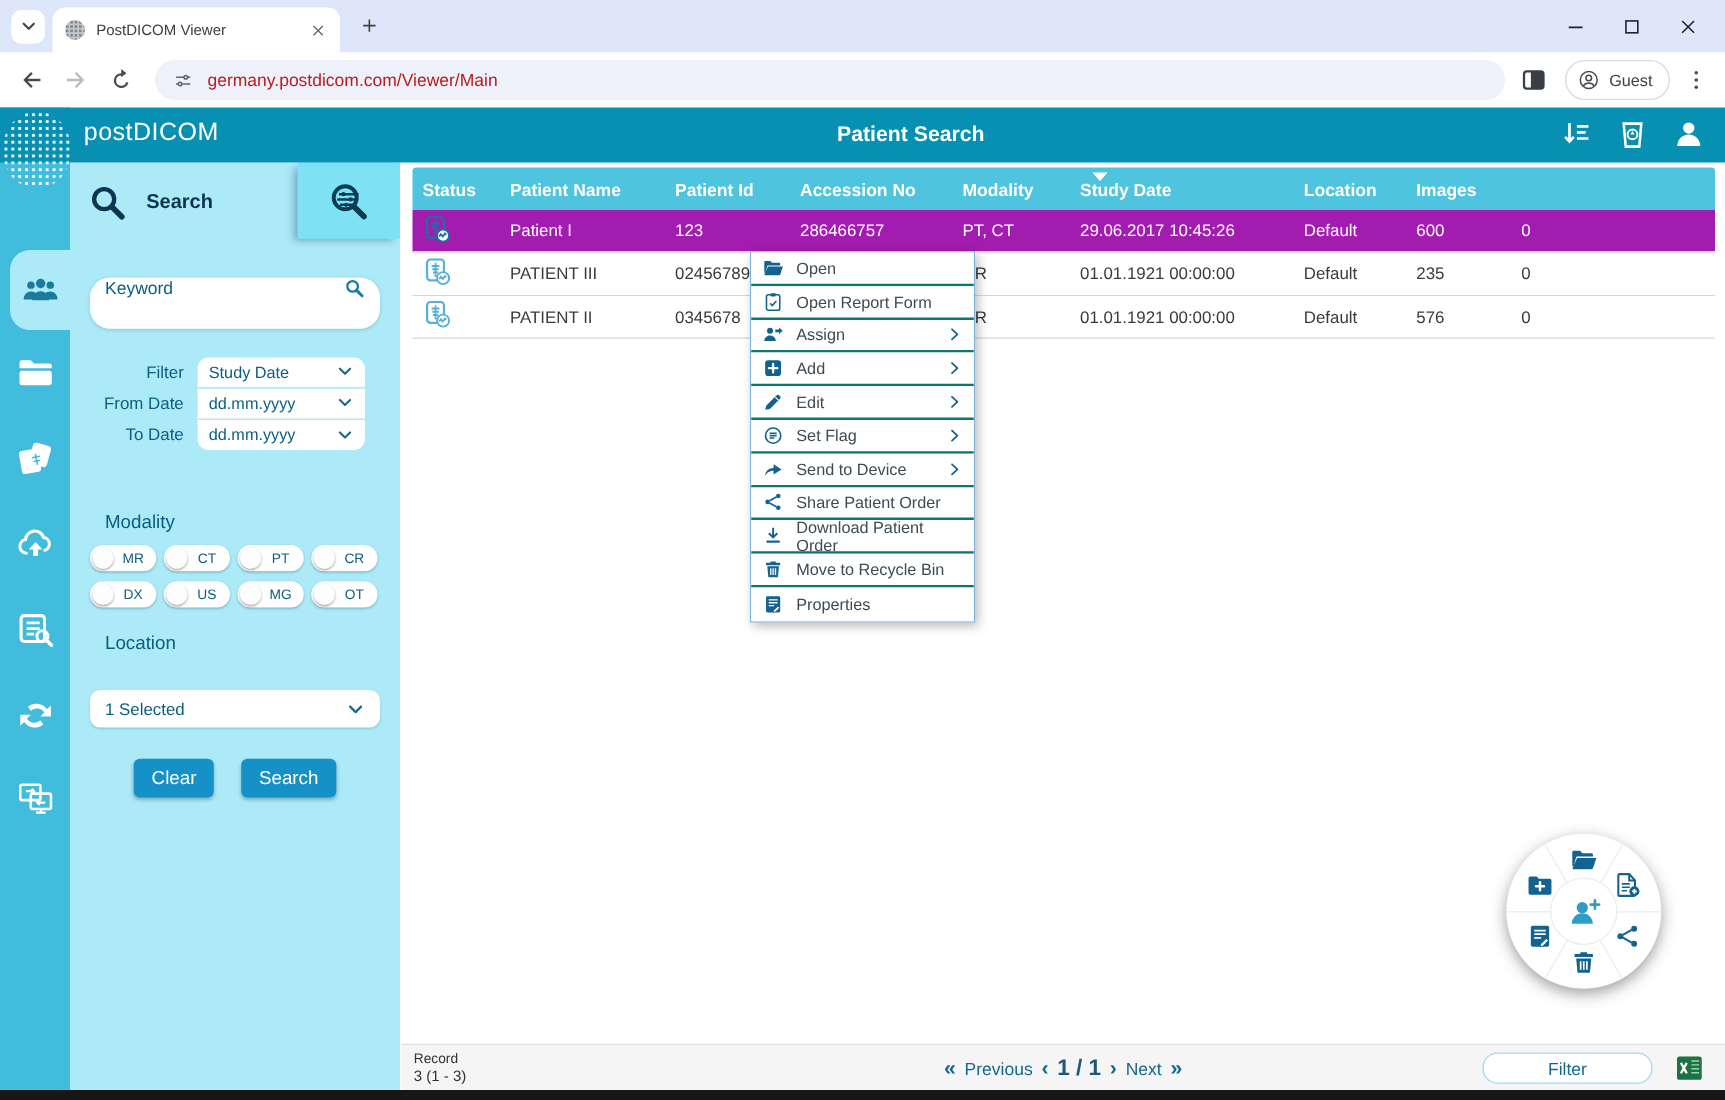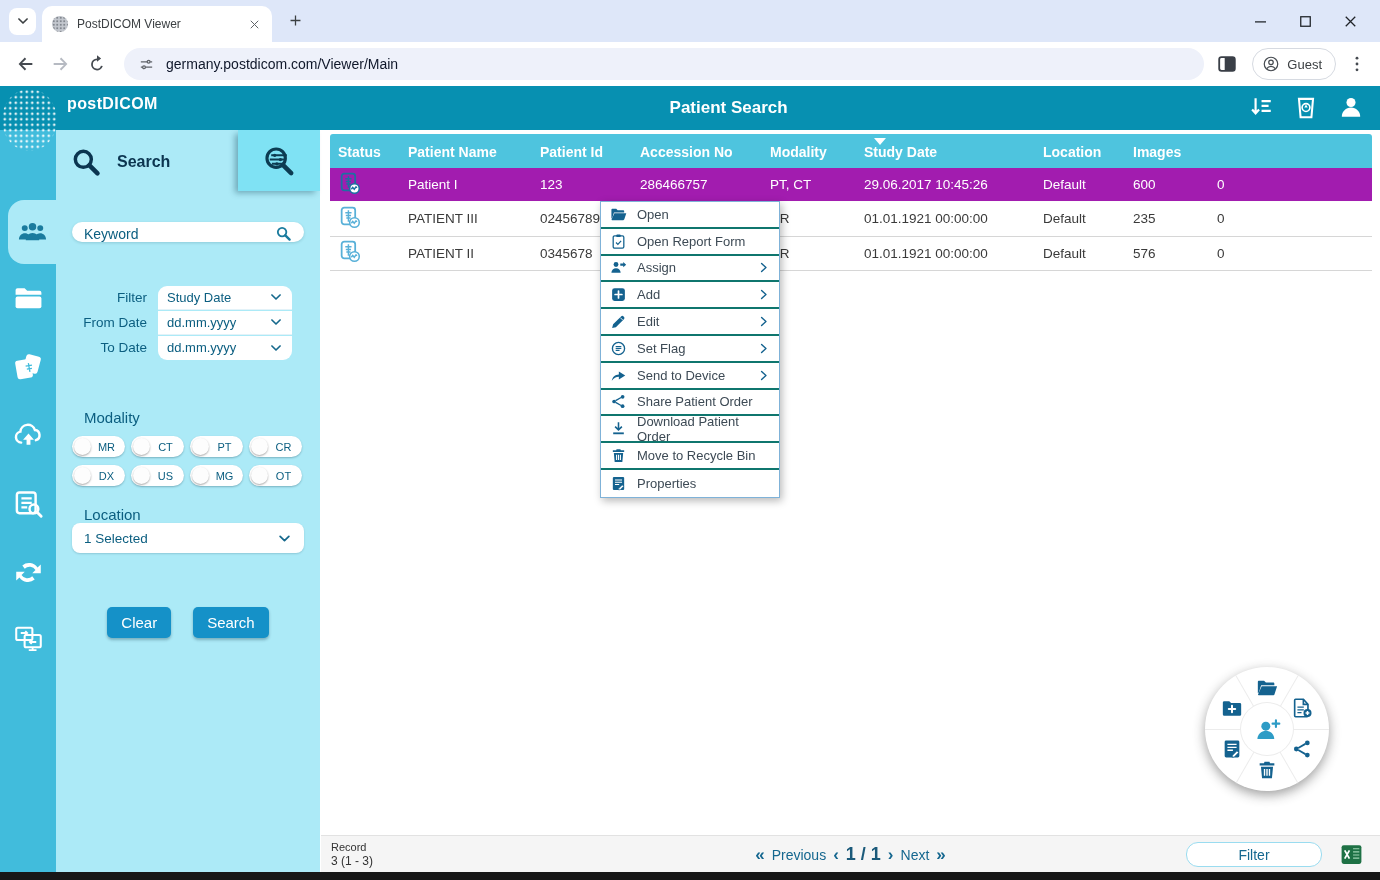--- a/index.html
+++ b/index.html
@@ -18,66 +18,66 @@
   .tabclose{width:15px;height:15px;color:#5f6368}
   .newtab{width:24px;height:24px;color:#3c4043;margin-left:12px}
   .newtab .icon{width:17px;height:17px;margin:3px}
   .wincontrols{margin-left:auto;display:flex;gap:26px;padding-right:20px;color:#1f2328}
   .wincontrols .icon{width:19px;height:19px}
   .toolbar{position:absolute;top:42px;left:0;right:0;height:44px;background:#fff;display:flex;align-items:center}
   .navbtn{width:22px;height:22px;margin-left:14px;color:#454a50}
   .navbtn.dim{color:#b6bac2}
   .urlbar{flex:1;height:32px;background:#eef1fa;border-radius:16px;margin:0 12px 0 16px;display:flex;align-items:center;padding:0 14px}
   .urlbar .icon{width:17px;height:17px;color:#5f6368}
-  .url-text{font-size:14px;color:#0f172a;margin-left:11px}
+  .url-text{font-size:14px;color:#b91c1c;margin-left:11px}
   .sidepanel-btn{width:22px;height:22px;color:#3a3f47;margin-right:14px}
   .guest-chip{height:32px;border:1px solid #d6dae1;border-radius:16px;display:flex;align-items:center;gap:7px;padding:0 13px 0 9px;color:#3c4043;font-size:13px;background:#fff}
   .guest-chip .icon{width:18px;height:18px;color:#454a50}
   .kebab{width:20px;height:20px;color:#454a50;margin:0 13px 0 11px}
 
   
   .appheader{position:absolute;top:86px;left:0;right:0;height:44px;background:#0790b1;z-index:6}
-  .logo-text{position:absolute;left:67px;top:9px;color:#fff;font-size:16px;font-weight:700;letter-spacing:.4px}
+  .logo-text{position:absolute;left:67px;top:9px;color:#fff;font-size:20px;font-weight:400;letter-spacing:.4px}
   .app-title{position:absolute;left:52.8%;transform:translateX(-50%);top:12px;color:#fff;font-size:17px;font-weight:700}
   .hdr-actions{position:absolute;right:16px;top:8px;display:flex;gap:19px;color:#fff}
   .hdr-actions .hbtn{width:26px;height:26px;color:#fff}
   .logo-dots{position:absolute;left:2px;top:89px;width:55px;height:62px;border-radius:50%;z-index:7;
     background-image:radial-gradient(rgba(255,255,255,.88) 1.1px,rgba(255,255,255,0) 1.6px);background-size:5.5px 5.5px}
 
   
   .rail{position:absolute;left:0;top:86px;bottom:0;width:56px;background:#41bcdc;z-index:5}
   .nav-item{position:absolute;left:0;width:56px;height:60px;display:flex;align-items:center;justify-content:center;color:#fff}
   .nav-item .icon{width:31px;height:31px}
   .nav-item.active{left:8px;width:48px;height:64px;background:#aceaf7;border-radius:16px 0 0 16px;color:#1a7b9e}
 
   
   .panel{position:absolute;left:56px;top:130px;bottom:0;width:264px;background:#aceaf7;z-index:4}
   .tab2{position:absolute;left:182px;top:0;width:82px;height:61px;background:#7fe2f4;display:flex;align-items:center;justify-content:center;color:#0c3c52;box-shadow:-4px 3px 6px -1px rgba(8,60,82,.38)}
   .tab2 .icon{width:34px;height:34px}
   .tab1{position:absolute;left:14px;top:12px;width:160px;height:40px;display:flex;align-items:center;gap:15px;color:#0b3550}
   .tab1 .icon{width:32px;height:32px}
   .tab1-label{font-size:16px;font-weight:700}
-  .keyword{position:absolute;left:16px;top:92px;width:232px;height:20px;background:#fff;border-radius:16px;box-shadow:0 1px 3px rgba(0,60,80,.18);display:flex;align-items:flex-end;padding:0 12px}
+  .keyword{position:absolute;left:16px;top:92px;width:232px;height:41px;background:#fff;border-radius:16px;box-shadow:0 1px 3px rgba(0,60,80,.18);display:flex;align-items:flex-start;padding:0 12px}
   .keyword input{border:0;outline:0;flex:1;font-size:14px;color:#0b5e80;background:transparent;font-family:inherit}
   .keyword input::placeholder{color:#0b5e80;opacity:1}
   .keyword .icon{width:17px;height:17px;color:#1a7b9e}
   .fields{position:absolute;left:0;top:155px;width:264px}
   .frow{display:flex;align-items:center;height:25px}
   .flabel{width:102px;text-align:right;padding-right:11px;font-size:13.5px;color:#0b5e80}
   .fbox{width:134px;height:24px;background:#fff;display:flex;align-items:center;padding:0 9px;font-size:13px;color:#0b5e80;border-bottom:1px solid #e3f2f8}
   .fbox.first{border-radius:9px 9px 0 0}
   .fbox.last{border-radius:0 0 9px 9px;border-bottom:none}
   .fbox .chev{margin-left:auto;width:14px;height:14px;color:#15688c}
   .modality-label{position:absolute;left:28px;top:279px;font-size:15px;color:#0b5e80}
   .pills{position:absolute;left:16px;top:306px;width:238px;display:flex;flex-wrap:wrap;gap:8px 6px}
   .pill{width:53px;height:21px;background:#fff;border-radius:11px;box-shadow:0 1px 2px rgba(0,50,70,.3);display:flex;align-items:center}
   .knob{width:17px;height:17px;margin-left:2px;border-radius:50%;background:#fdfdfd;box-shadow:0 1px 2px rgba(0,0,0,.35)}
   .plabel{flex:1;text-align:center;font-size:11px;color:#0b5e80;padding-right:3px}
   .location-label{position:absolute;left:28px;top:376px;font-size:15px;color:#0b5e80}
-  .locbox{position:absolute;left:16px;top:393px;width:232px;height:30px;background:#fff;border-radius:8px;display:flex;align-items:center;padding:0 12px;font-size:13.5px;color:#0b5e80;box-shadow:0 1px 2px rgba(0,50,70,.18)}
+  .locbox{position:absolute;left:16px;top:422px;width:232px;height:30px;background:#fff;border-radius:8px;display:flex;align-items:center;padding:0 12px;font-size:13.5px;color:#0b5e80;box-shadow:0 1px 2px rgba(0,50,70,.18)}
   .locbox .chev{margin-left:auto;width:15px;height:15px;color:#15688c}
   .btns{position:absolute;left:0;top:477px;width:264px;display:flex;justify-content:center;gap:22px}
   .btn{min-width:62px;height:31px;background:#1591c8;color:#fff;border:none;border-radius:5px;font-size:15px;padding:0 14px;font-family:inherit;box-shadow:0 2px 3px rgba(0,40,60,.3)}
 
   
   .main{position:absolute;left:320px;top:130px;right:0;bottom:0;background:#fff}
   .thead{position:absolute;left:10px;top:4px;right:8px;height:34px;background:#4ec4de;border-radius:3px 3px 0 0;display:grid;grid-template-columns:70px 132px 100px 130px 94px 179px 90px 84px auto;padding-left:8px;color:#fff;font-size:14px;font-weight:700}
   .th{position:relative;display:flex;align-items:flex-end;padding-bottom:8px}
   .sortmark{position:absolute;top:4px;left:10px;width:0;height:0;border-left:6px solid transparent;border-right:6px solid transparent;border-top:7px solid #fff}
   .tbody{position:absolute;left:10px;top:38px;right:8px}

